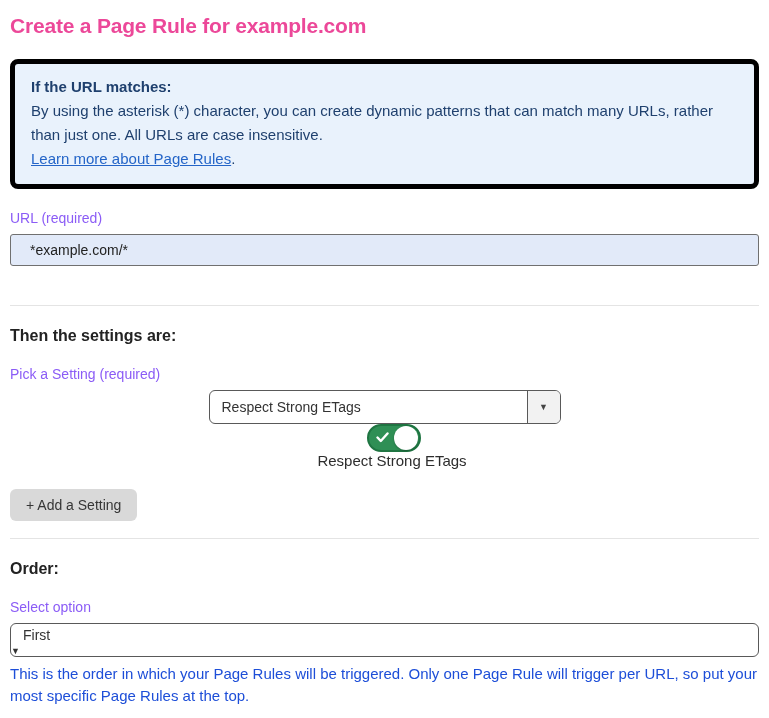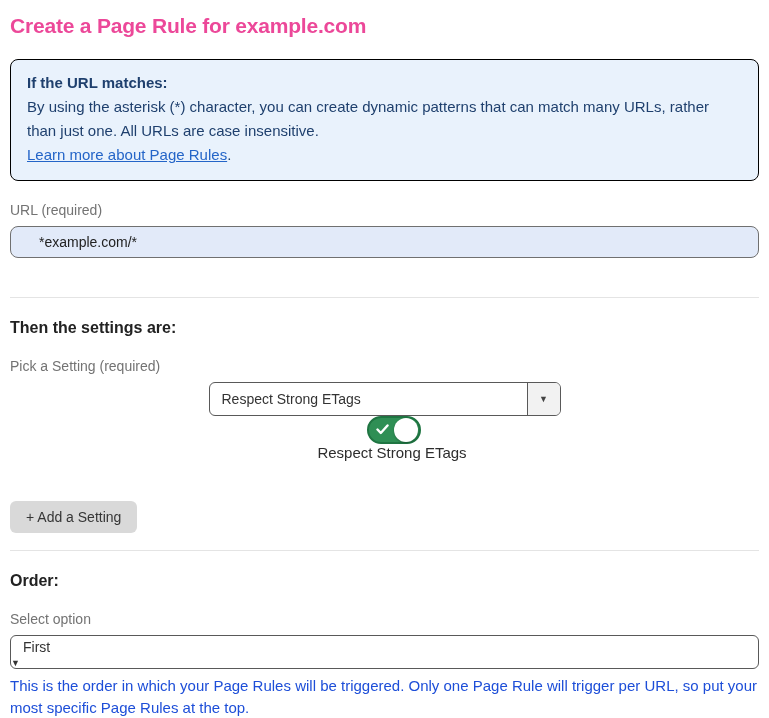--- a/index.html
+++ b/index.html
@@ -14,50 +14,50 @@
   h1.page-title {
     font-size: 21px;
     font-weight: 700;
     color: #ec4899;
     margin: 4px 0 21px 0;
     letter-spacing: -0.2px;
   }
 
   .info-box {
     background: #e9f2fc;
-    border: 1px solid #000000;
+    border: 5px solid #000000;
     border-radius: 8px;
     padding: 11px 16px 13px 16px;
     color: #1f406e;
     font-size: 15px;
     line-height: 24px;
   }
   .info-heading { font-weight: 700; }
   .info-link-line a {
     color: #2465c8;
     text-decoration: underline;
     cursor: pointer;
   }
 
   .field-label {
     display: block;
     margin-top: 21px;
     font-size: 14px;
-    color: #737373;
+    color: #8b5cf6;
   }
 
   .url-input {
     display: block;
     margin-top: 8px;
     width: 100%;
     height: 32px;
     background: #e2eaf9;
     border: 1px solid #707070;
-    border-radius: 8px;
-    padding: 0 28px;
+    border-radius: 3px;
+    padding: 0 19px;
     font-family: "Liberation Sans", sans-serif;
     font-size: 14px;
     color: #222222;
     outline: none;
   }
 
   hr.divider {
     border: none;
     border-top: 1px solid #e4e4e4;
     margin: 0;
@@ -151,21 +151,21 @@
     cursor: pointer;
   }
   .gray-btn {
     background: #d9d9d9;
     color: #363636;
     font-size: 14px;
     border-radius: 6px;
     padding: 8px 16px;
     height: 32px;
   }
-  .add-setting-btn { margin-top: 40px; display: inline-block; text-align: center; }
+  .add-setting-btn { margin-top: 20px; display: inline-block; text-align: center; }
 
   .help-text {
     margin: 6px 0 0 0;
     font-size: 15px;
     line-height: 22px;
     color: #1d4ed8;
   }
 
   .footer {
     margin-top: 17px;

